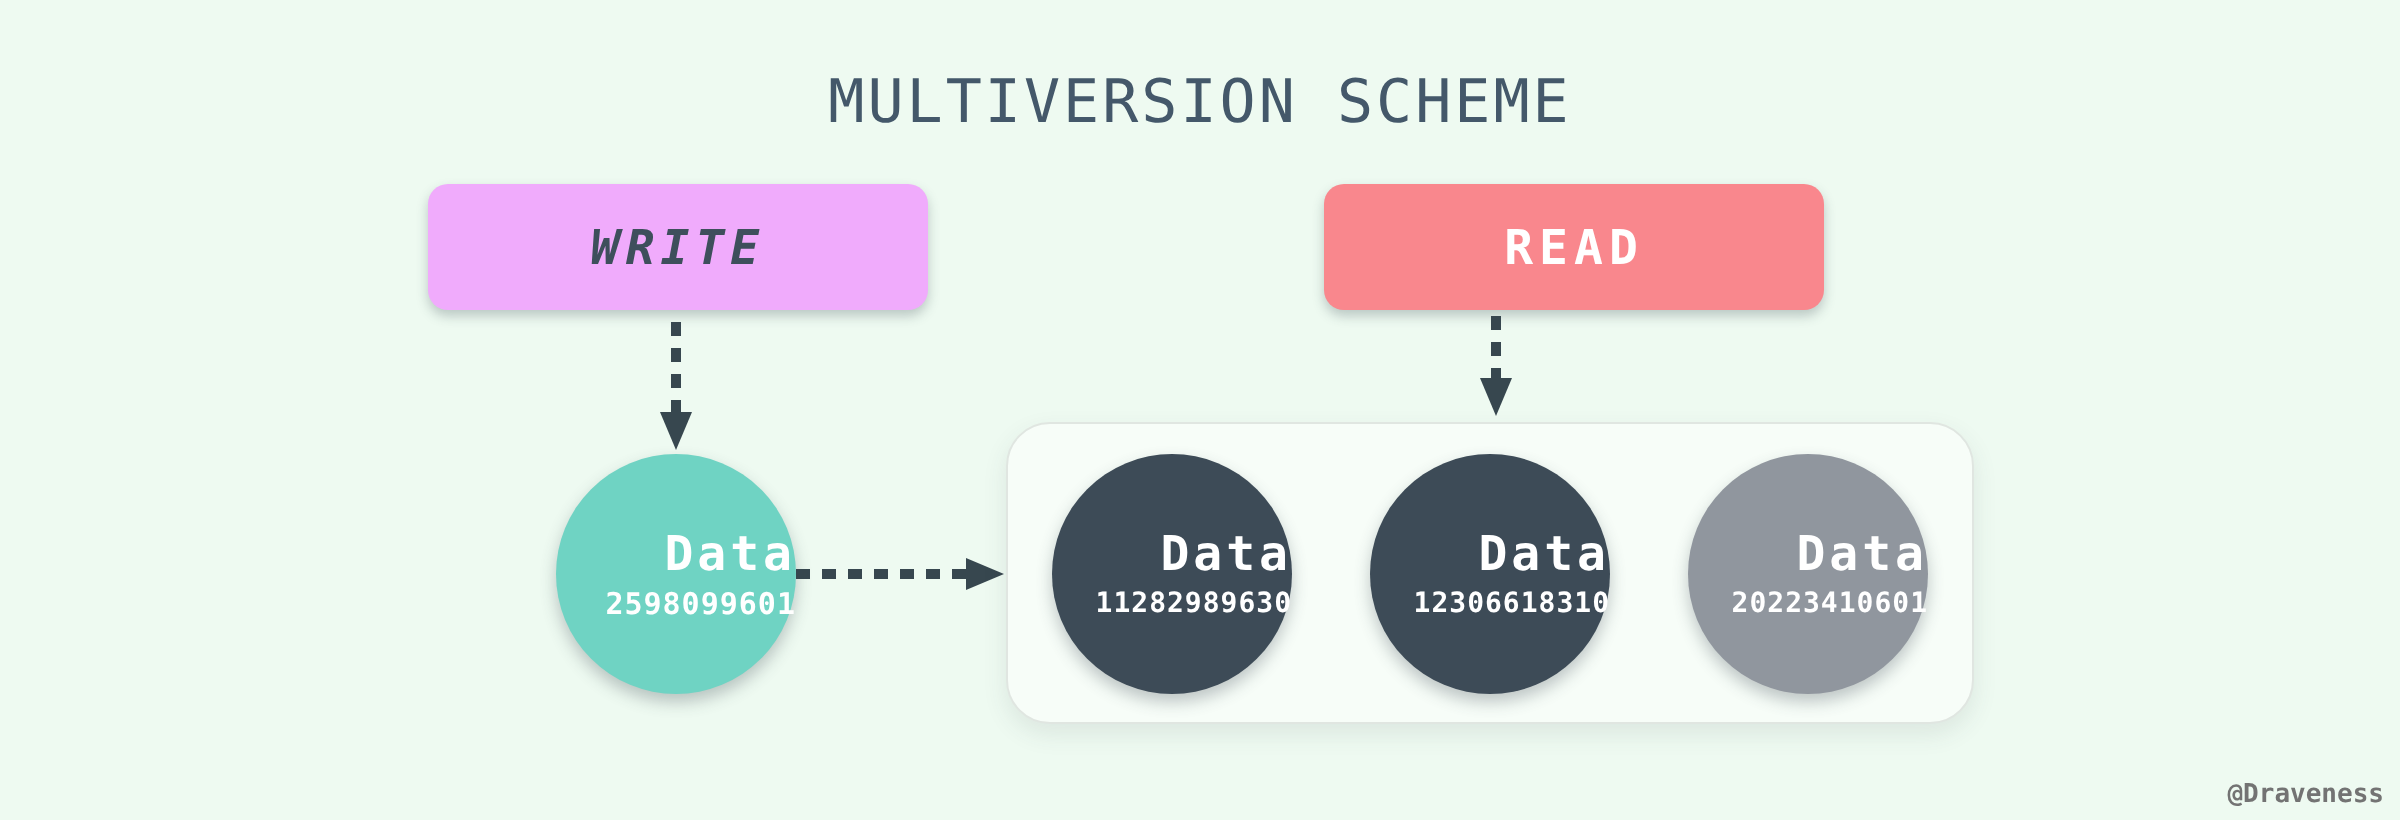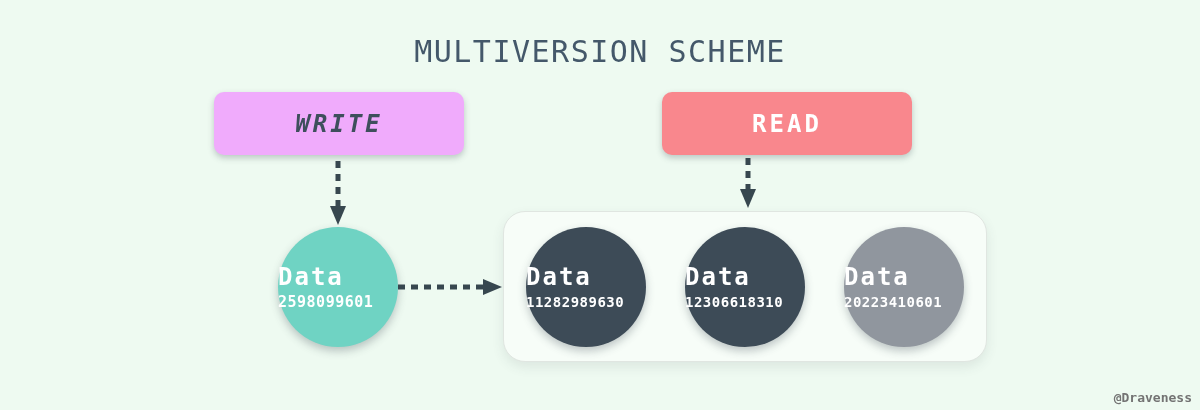--- a/index.html
+++ b/index.html
@@ -48,21 +48,21 @@
     margin-left: 38px;
   }
   .arrow-svg { position: absolute; }
   .write-arrow { left: 328px; top: 159px; }
   .read-arrow  { left: 738px; top: 157px; }
   .version-arrow { left: 396px; top: 277px; }
   .circle {
     width: 120px; height: 120px;
     border-radius: 50%;
     display: flex; flex-direction: column;
-    align-items: flex-start; justify-content: center;
+    align-items: flex-end; justify-content: center;
     color: #ffffff;
     box-shadow: 0 4px 8px rgba(55,71,79,0.30);
   }
   .circle .circle-label {
     font-size: 24px;
     font-weight: bold;
     letter-spacing: 2px;
     line-height: 1.2;
   }
   .circle .circle-version {

